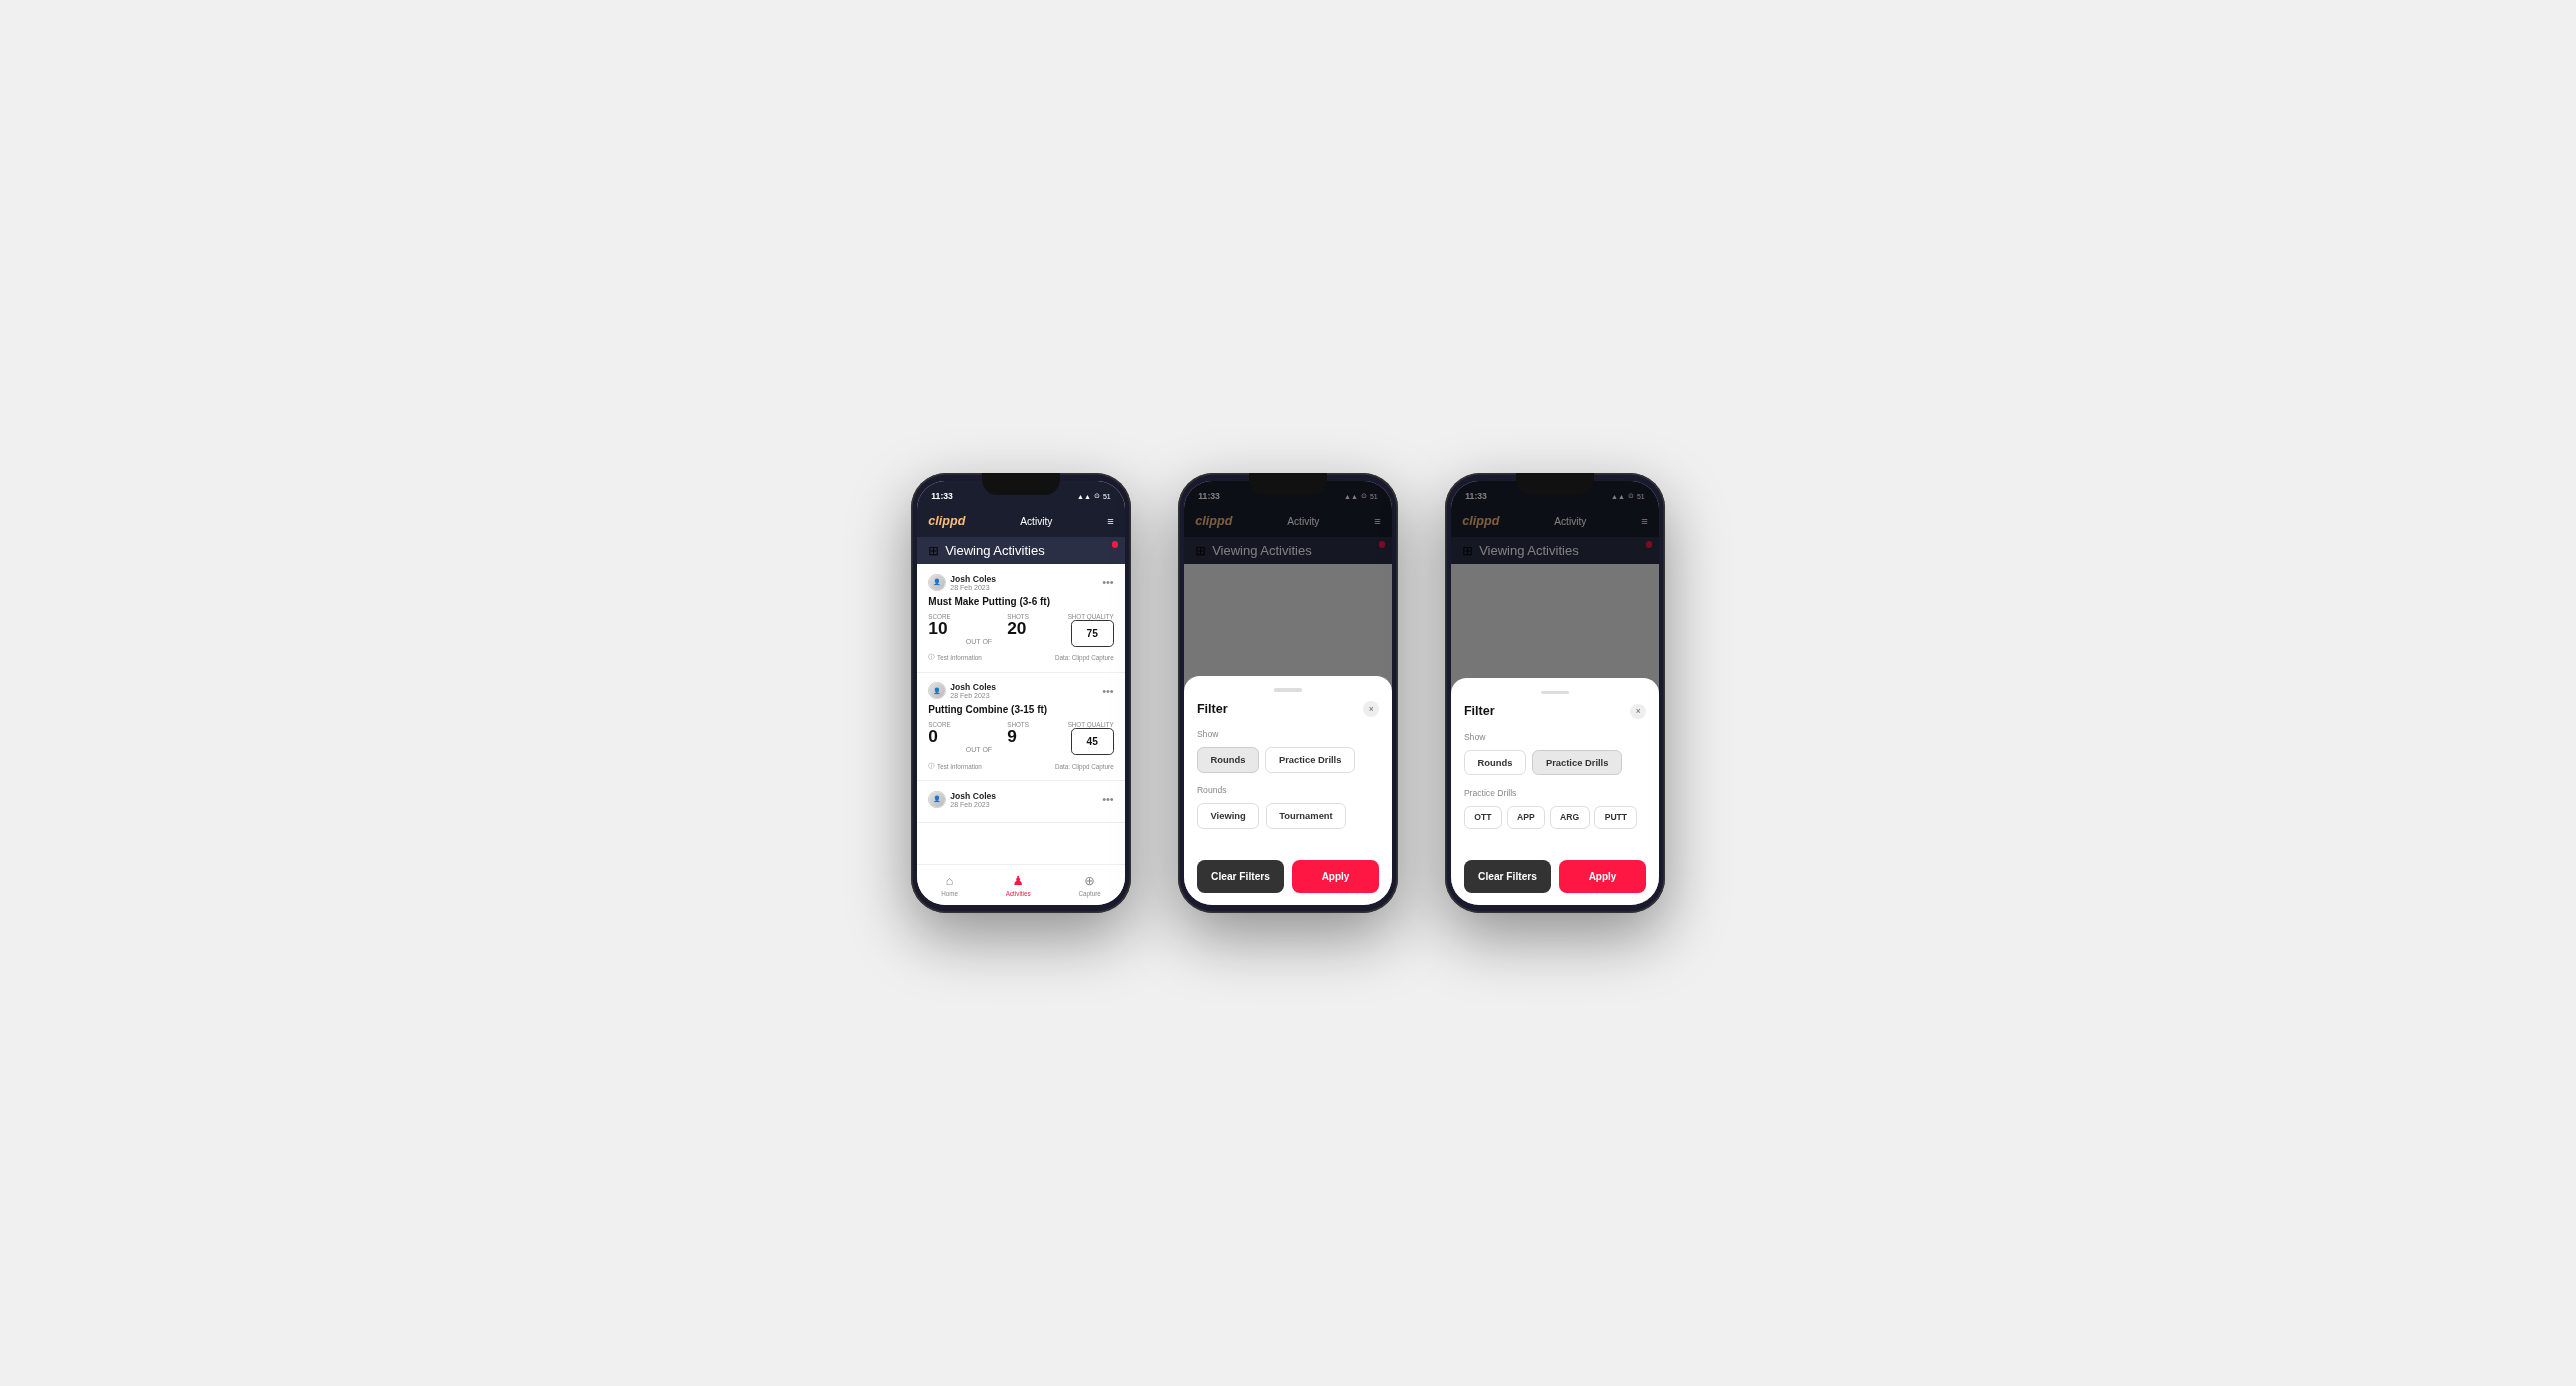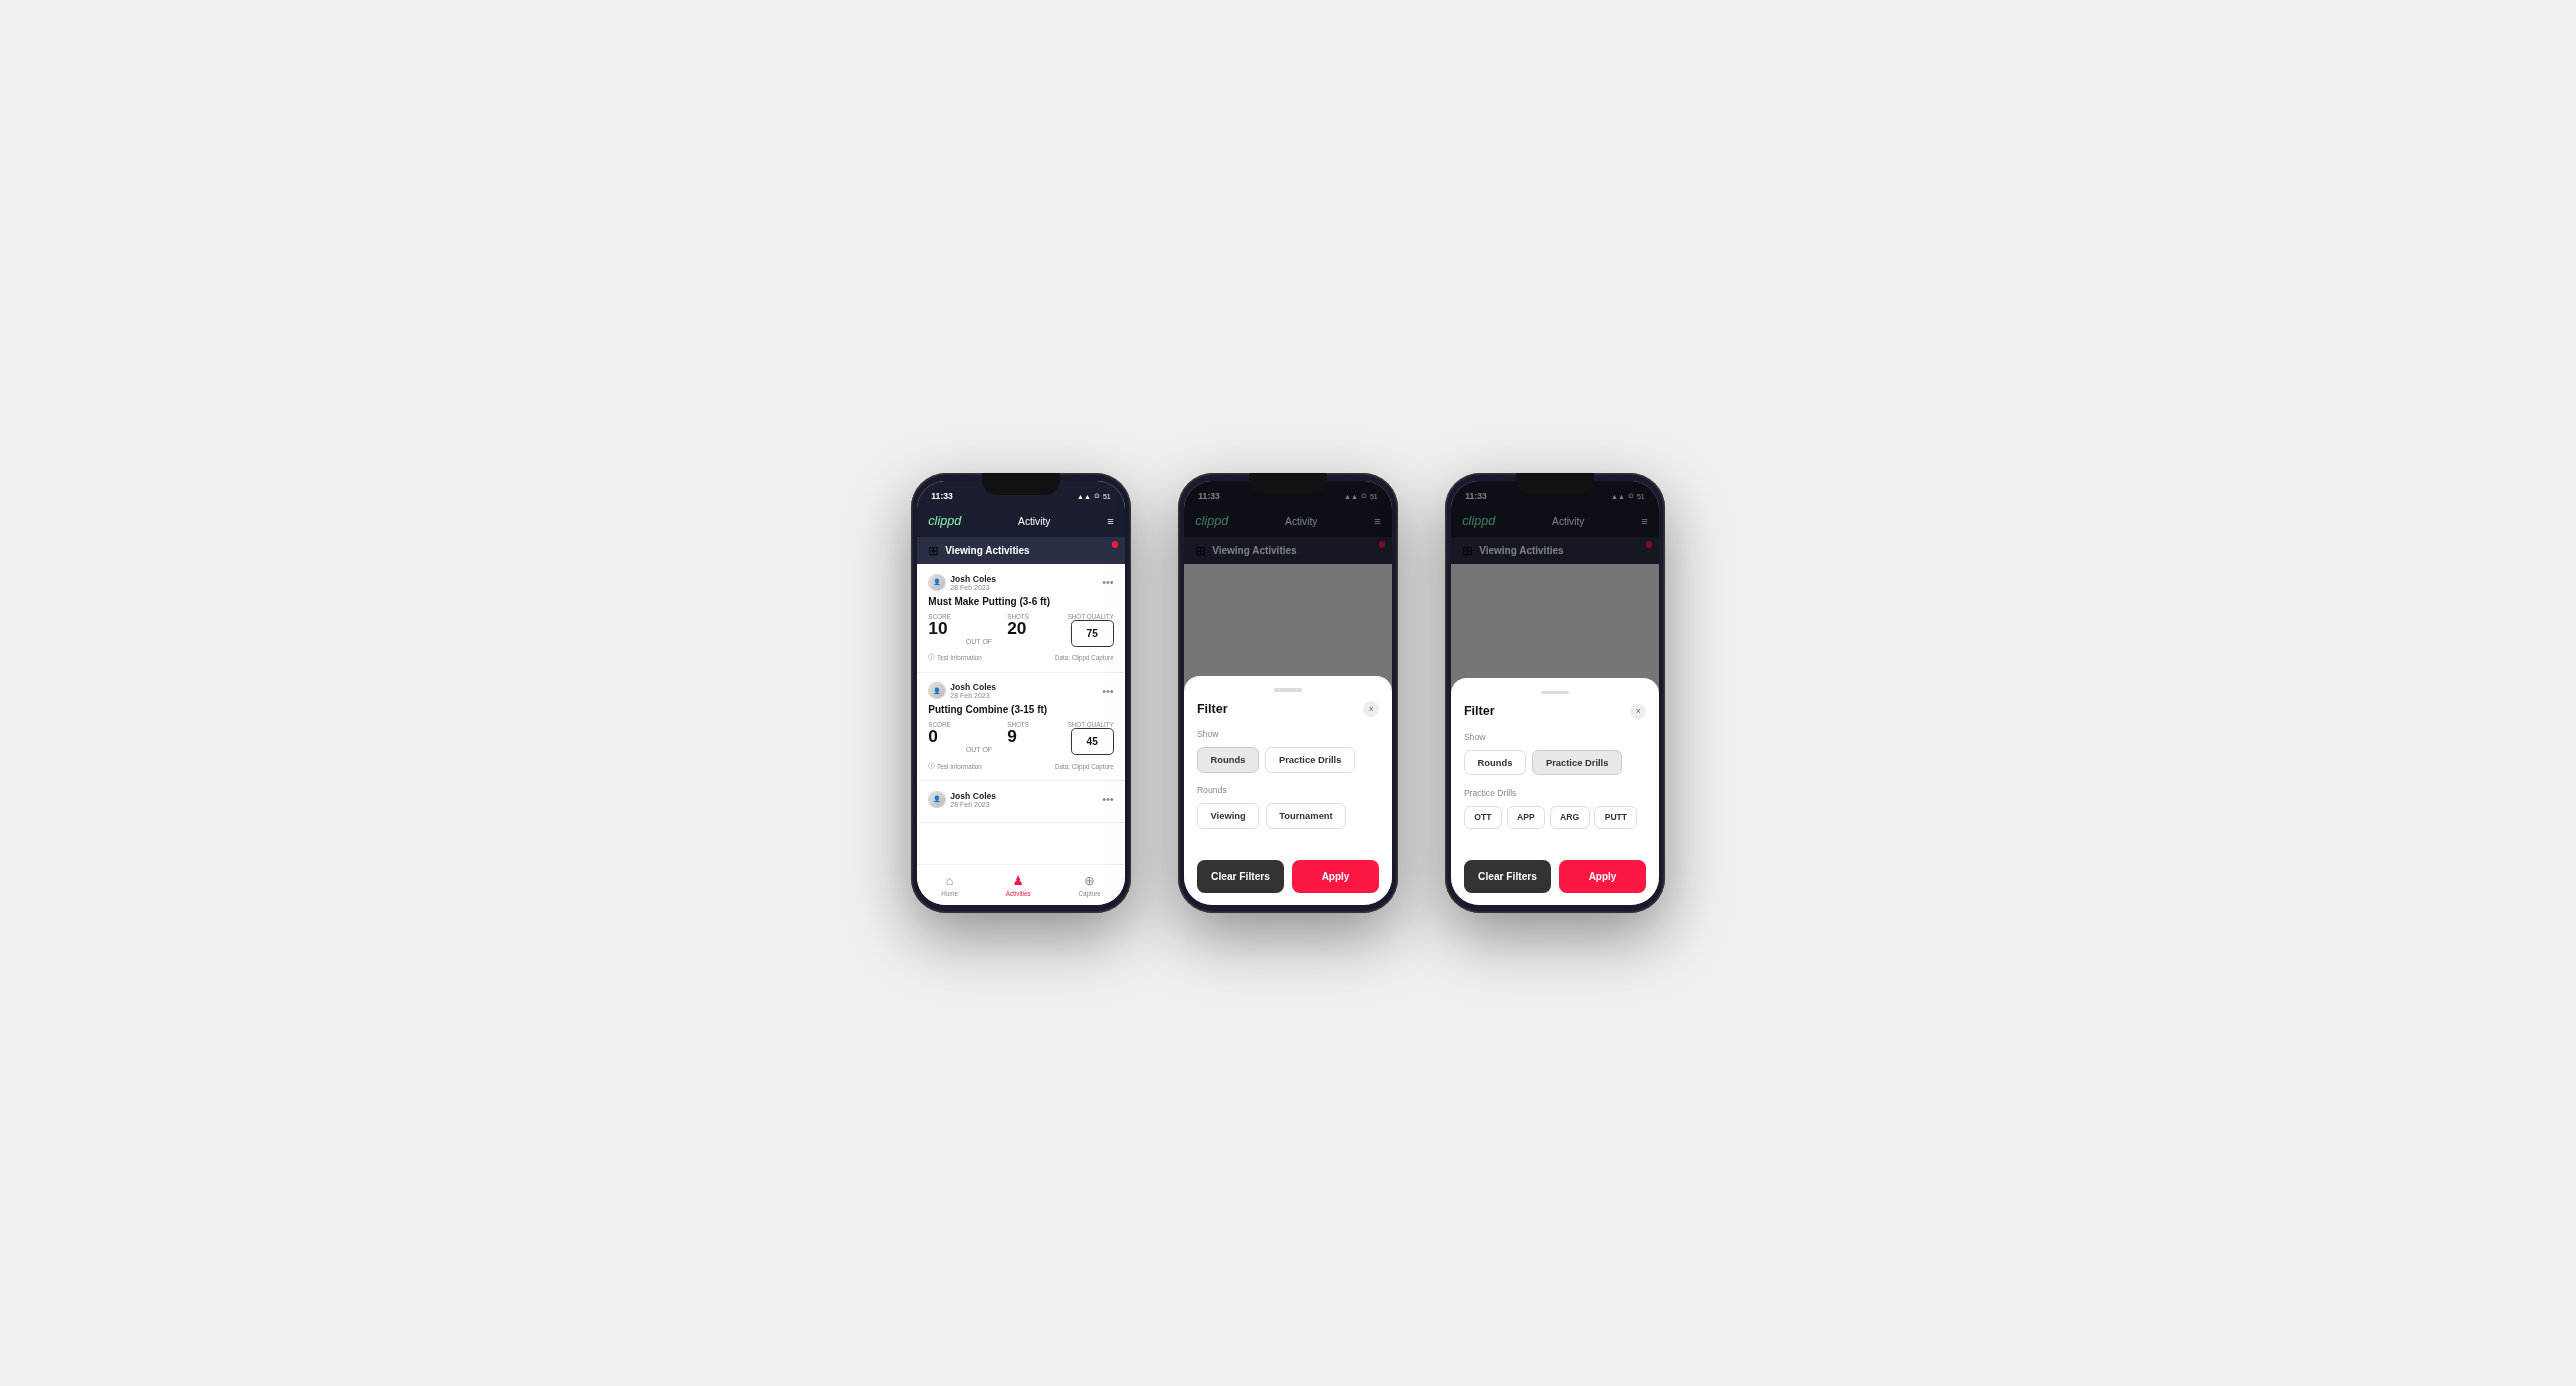--- a/index.html
+++ b/index.html
@@ -87,22 +87,22 @@
       background: #1a1e2e;
       height: 31px;
       display: flex;
       align-items: center;
       justify-content: space-between;
       padding: 0 11px;
     }
 
     .logo {
       font-size: 12.6px;
-      font-weight: 400;
-      color: #86efac;
+      font-weight: 700;
+      color: #fdba74;
       font-style: italic;
     }
 
     .header-title {
       color: white;
       font-size: 10.2px;
       font-weight: 500;
     }
 
     .menu-icon {
@@ -115,22 +115,22 @@
       background: #2a2f45;
       padding: 6.3px 11px;
       display: flex;
       align-items: center;
       gap: 6.3px;
       position: relative;
     }
 
     .filter-banner-text {
       color: white;
-      font-size: 10px;
-      font-weight: 700;
+      font-size: 13px;
+      font-weight: 400;
     }
 
     .filter-dot {
       position: absolute;
       right: 6.3px;
       top: 4.7px;
       width: 6.3px;
       height: 6.3px;
       background: #ff1744;
       border-radius: 50%;

